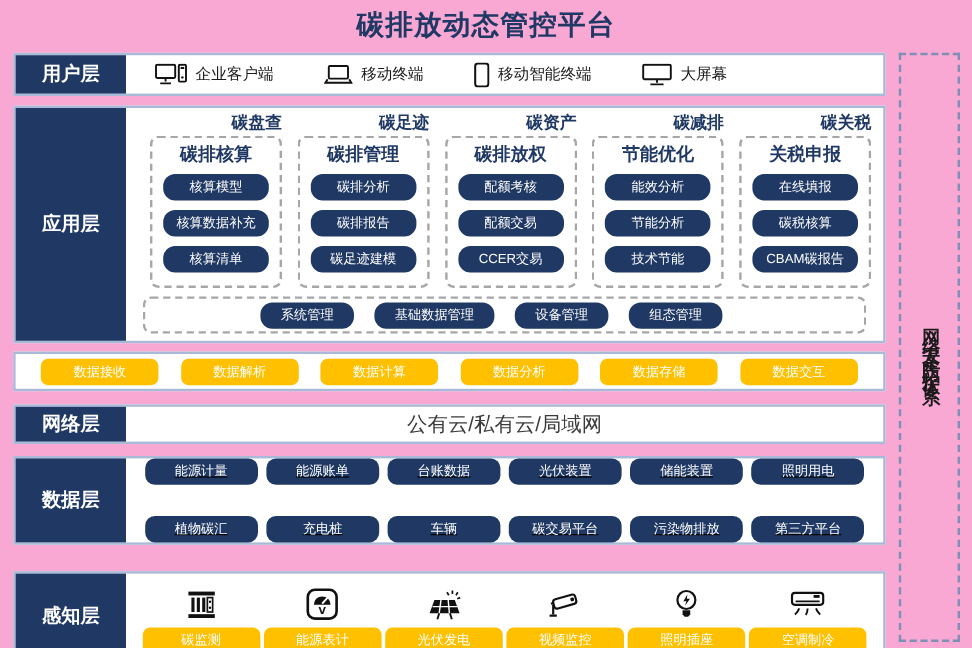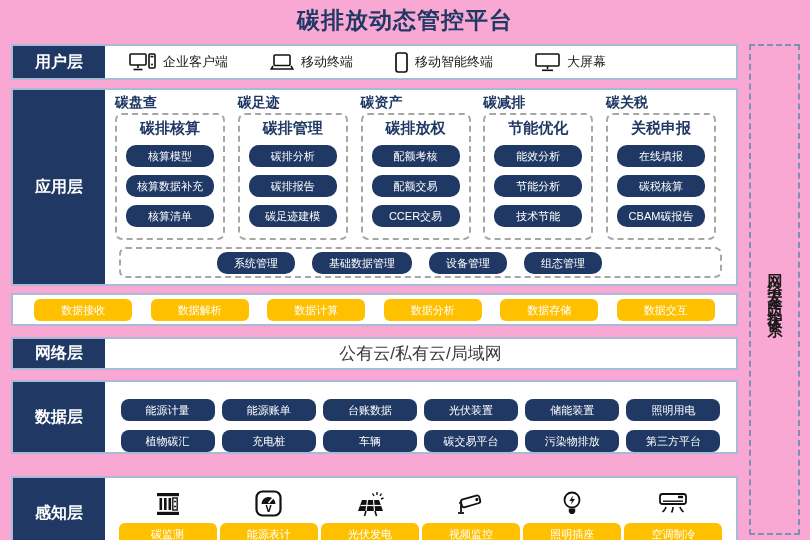--- a/index.html
+++ b/index.html
@@ -26,39 +26,39 @@
 
   
   .user-content { gap:42px; padding-left:24px; }
   .user-item { display:flex; align-items:center; gap:7px; }
   .user-item span.txt { font-size:13px; color:#1a1a1a; }
   .uicon { display:flex; align-items:center; }
 
   
   .app-content { flex-direction:column; align-items:stretch; padding:4px 10px 6px; }
   .app-cols { display:flex; justify-content:space-between; }
-  .app-col { display:flex; flex-direction:column; align-items:flex-start; width:120px; }
+  .app-col { display:flex; flex-direction:column; align-items:flex-end; width:120px; }
   .app-cat { font-size:14px; font-weight:bold; color:#1F3864; line-height:17px; margin-bottom:2px; }
   .app-box { border:2px dashed #A6A6A6; border-radius:7px; padding:3px 5px 7px;
              width:110px; display:flex; flex-direction:column; align-items:center; }
   .app-group { font-size:15px; font-weight:bold; color:#1F3864; margin:1px 0 3px; white-space:nowrap; }
   .pill { background:#1F3864; color:#fff; font-size:11px; line-height:12px; border-radius:10px;
           padding:5px 5px; margin:4px 0; min-width:88px; text-align:center; white-space:nowrap; }
   .mgmt { border:2px dashed #A6A6A6; border-radius:7px; margin:7px 4px 0;
           height:41px; display:flex; align-items:center; gap:17px; padding-left:96px; }
   .mgmt .pill { margin:0; min-width:0; padding:5px 17px; }
 
   
   .grid6 { display:grid; grid-template-columns:repeat(6,1fr); width:100%;
            padding:0 12px; justify-items:center; }
   .ybtn { background:#FFC000; color:#fff; font-size:11px; line-height:12px; border-radius:6px;
           padding:5px 0; width:98px; text-align:center; white-space:nowrap; }
   .dbtn { background:#1F3864; color:#fff; font-size:11px; line-height:12px; border-radius:8px;
           padding:5px 0; width:94px; text-align:center; white-space:nowrap; }
-  .data-content { flex-direction:column; justify-content:flex-end; gap:9px; }
+  .data-content { flex-direction:column; justify-content:space-between; gap:9px;text-decoration:underline; }
   .net-text { width:100%; text-align:center; font-size:17px; color:#3a3a3a; }
 
   
   .perc-cell { display:flex; flex-direction:column; align-items:center; gap:6px; }
   .perc-icon { height:34px; display:flex; align-items:flex-end; justify-content:center; }
 
   
   .security { position:absolute; left:749px; top:44px; width:51px; height:491px;
               border:2px dashed #7E90B4; display:flex; align-items:center; justify-content:center; }
   .security-text { writing-mode:vertical-rl; text-orientation:upright;

